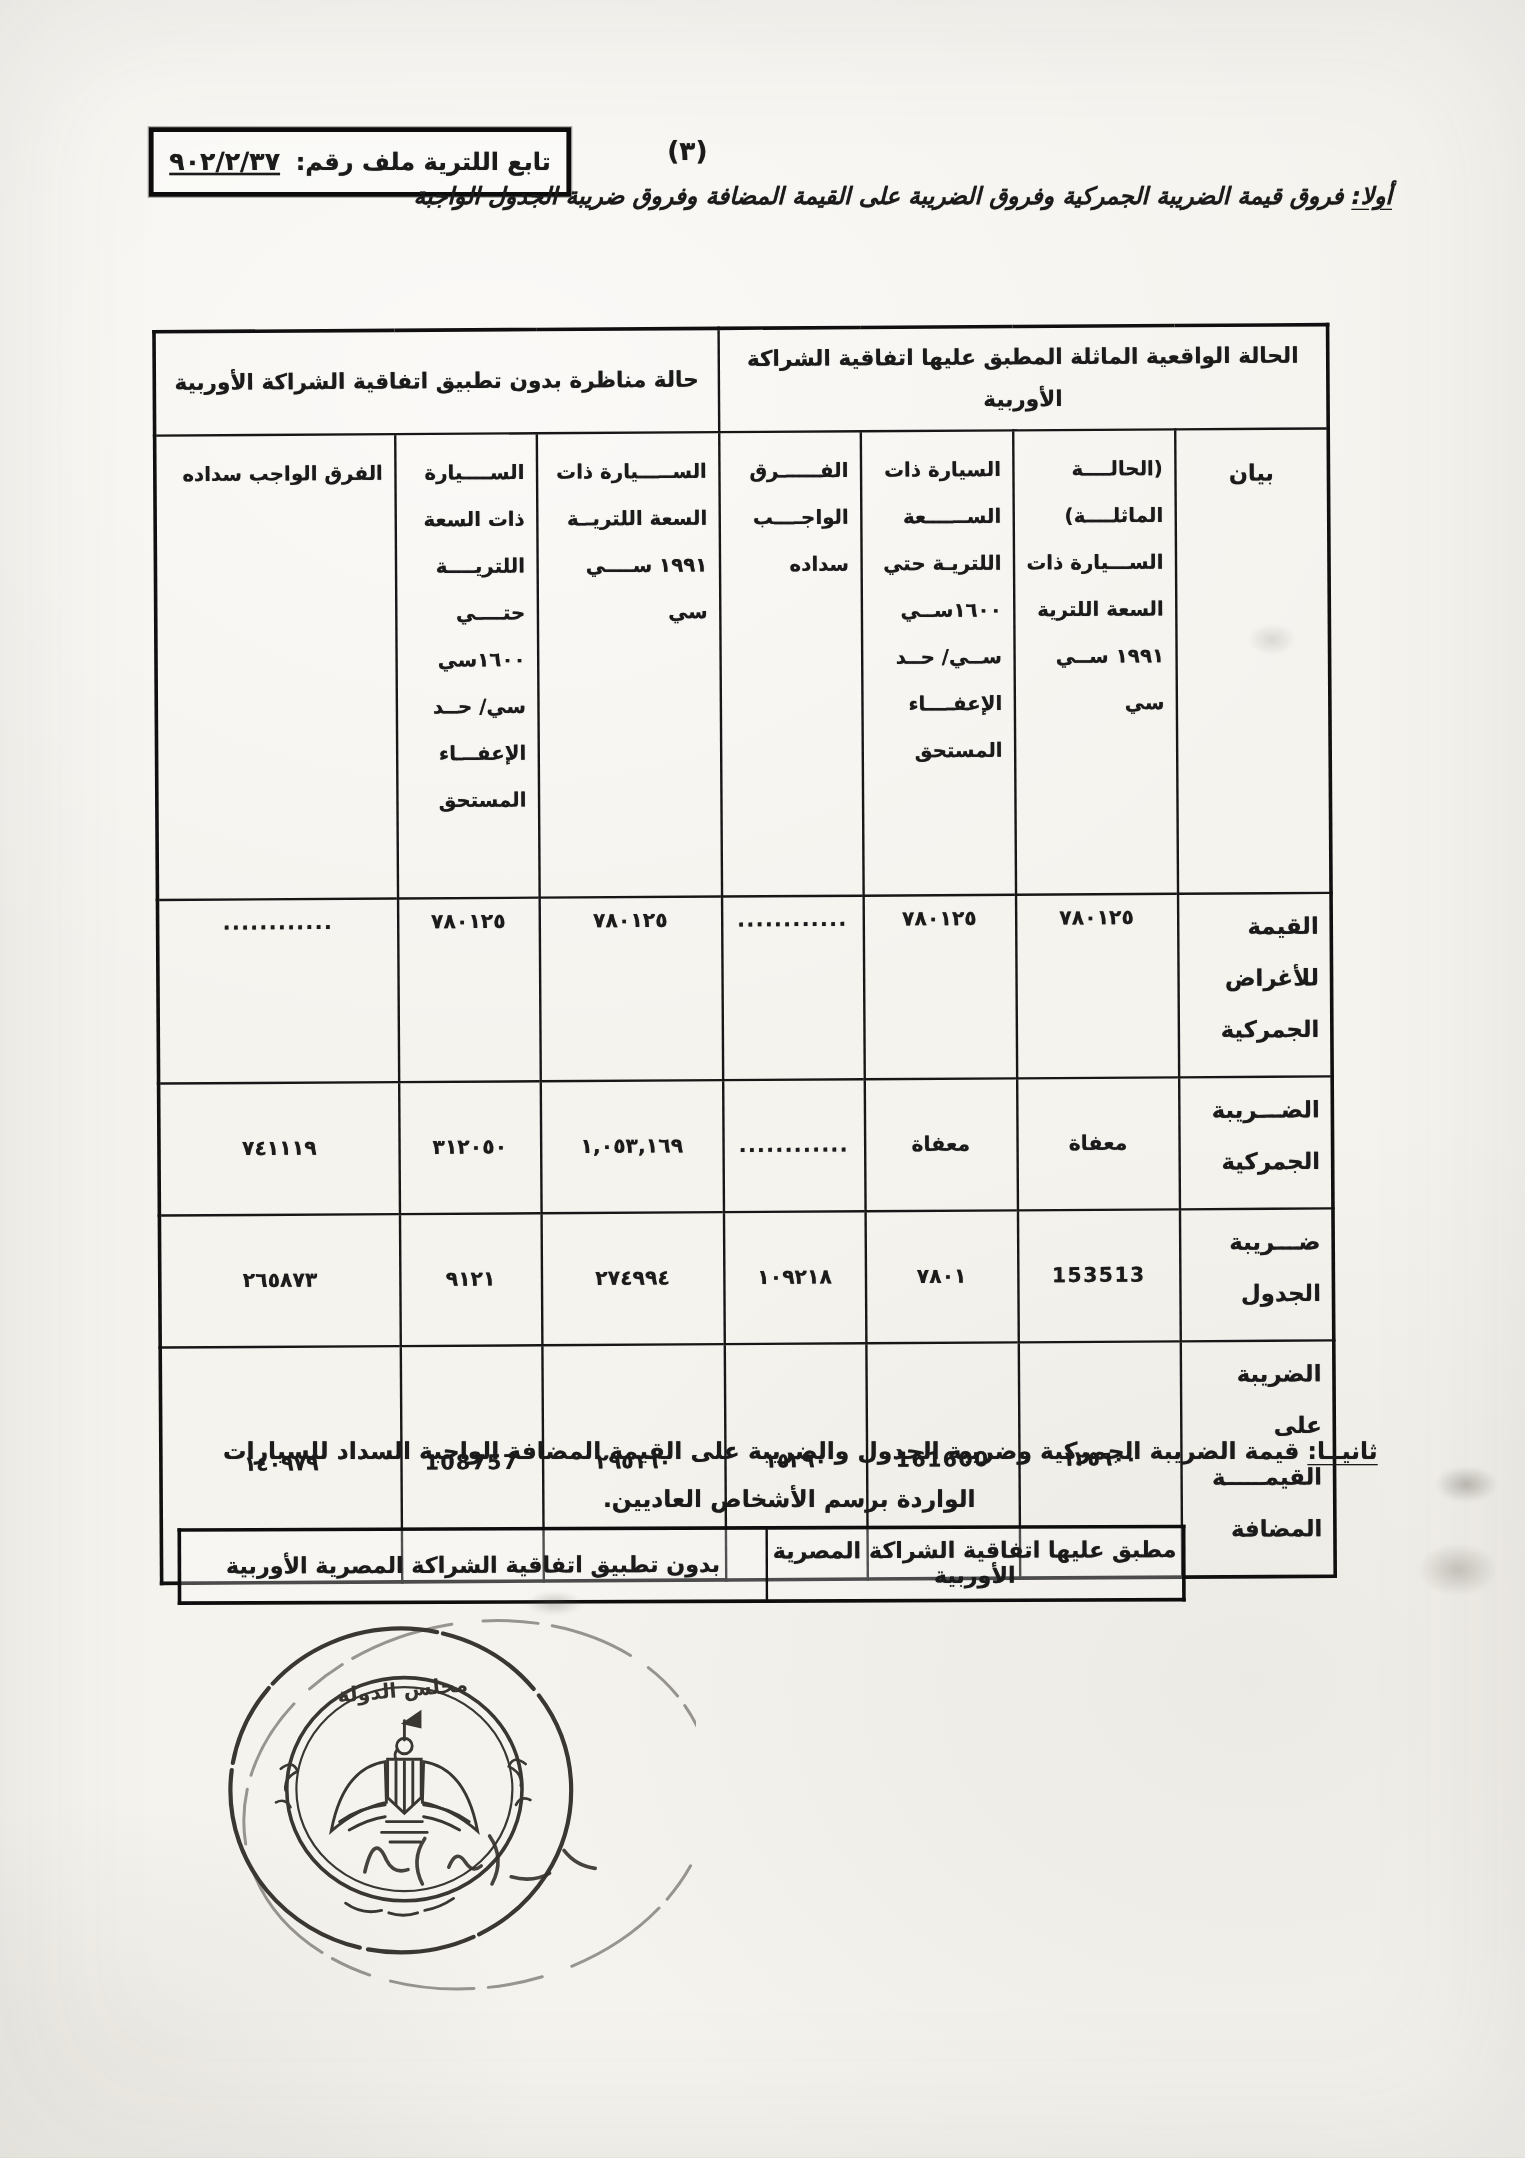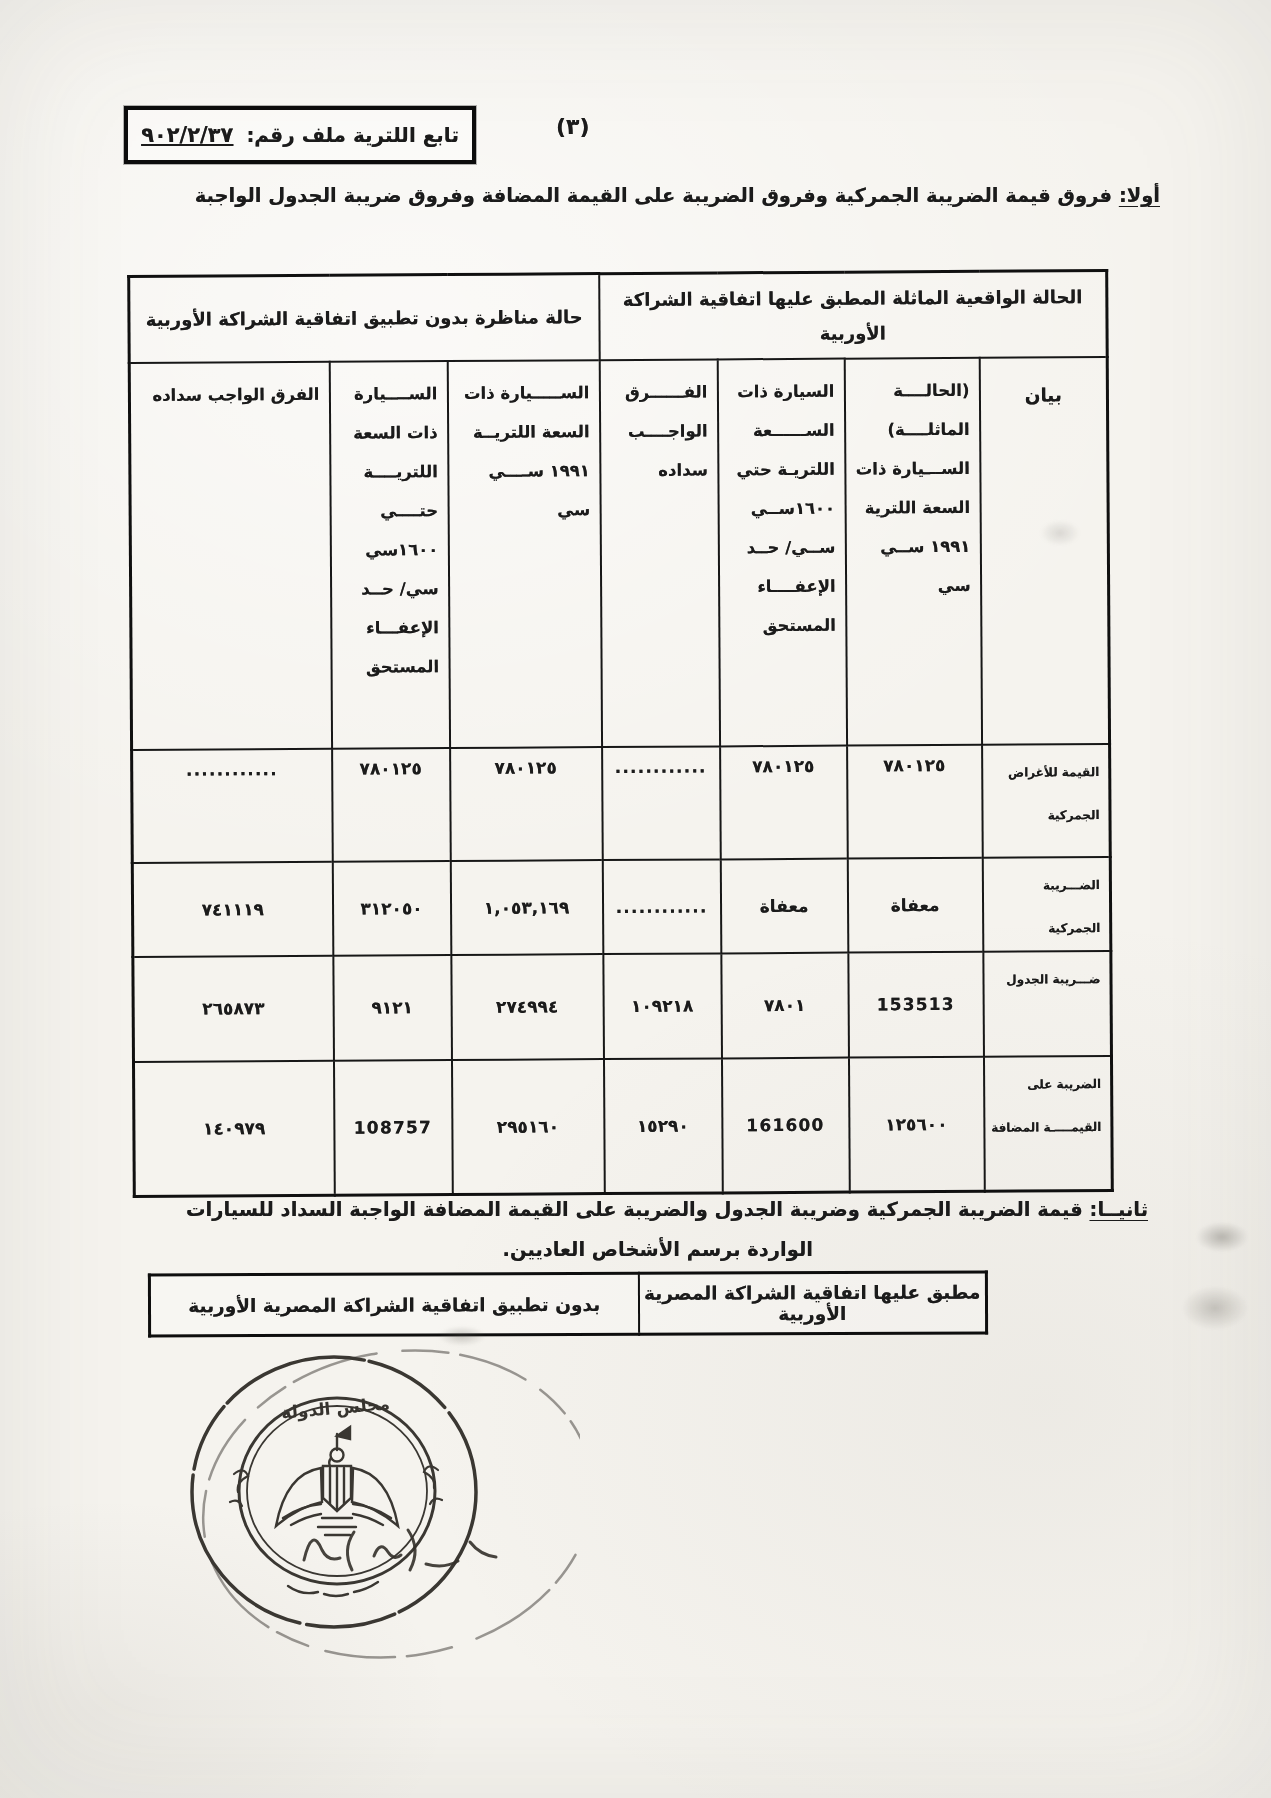--- a/index.html
+++ b/index.html
@@ -20,39 +20,39 @@
     position:absolute;left:124px;top:106px;width:344px;height:50px;
     border:4px solid #0c0c0c;box-shadow:0 0 0 1px rgba(0,0,0,.28);
     display:flex;align-items:center;justify-content:center;gap:13px;
     font-size:20px;background:rgba(255,255,255,.35);
   }
   .file-num{font-size:21px;letter-spacing:2px;text-decoration:underline;}
   .page-num{position:absolute;left:556px;top:114px;font-size:22px;}
   
   .sec{position:absolute;font-size:19.5px;line-height:40px;text-align:right;}
   .sec .marker{text-decoration:underline;text-underline-offset:4px;}
-  .sec1{left:128px;top:176px;width:1032px;}
+  .sec1{left:128px;top:144px;width:1032px;font-style:italic;}
   .sec1 .l2{display:block;margin-left:0;margin-right:463px;white-space:nowrap;}
   .sec2{left:148px;top:1190px;width:1000px;}
   .sec2 .l2{display:block;margin-right:335px;white-space:nowrap;}
   
   table.main{
     position:absolute;left:130px;top:272px;width:978px;
     border-collapse:collapse;table-layout:fixed;
     border:3.5px solid #101010;
     transform:rotate(-0.35deg);transform-origin:center;
   }
   table.main td{border:2.2px solid #171717;overflow:hidden;}
   tr.ga{height:86px;}  tr.gb{height:387px;}
   tr.r1{height:113px;} tr.r2{height:84px;}
   tr.r3{height:105px;} tr.r4{height:135px;}
   td.gh{font-size:18px;text-align:center;vertical-align:middle;line-height:35px;padding:0 14px;}
   td.bayan{font-size:18.5px;text-align:center;vertical-align:top;padding-top:26px;}
   td.ch{font-size:16.5px;line-height:39px;vertical-align:top;text-align:right;padding:12px 9px 0 6px;}
-  td.lbl{font-size:12px;line-height:43px;text-align:right;vertical-align:top;padding:6px 9px 0 4px;}
+  td.lbl{font-size:19px;line-height:43px;text-align:right;vertical-align:top;padding:6px 9px 16px 4px;}
   td.val{font-size:17px;text-align:center;vertical-align:middle;letter-spacing:1.2px;}
   tr.r1 td.val{vertical-align:top;padding-top:9px;}
   
   table.second{
     position:absolute;left:148px;top:1272px;width:837px;height:64px;
     border-collapse:collapse;table-layout:fixed;border:3.5px solid #0e0e0e;
     transform:rotate(-0.2deg);
   }
   table.second td{border:2.5px solid #101010;font-size:18.5px;text-align:center;vertical-align:middle;background:rgba(255,255,255,.25);}
   

